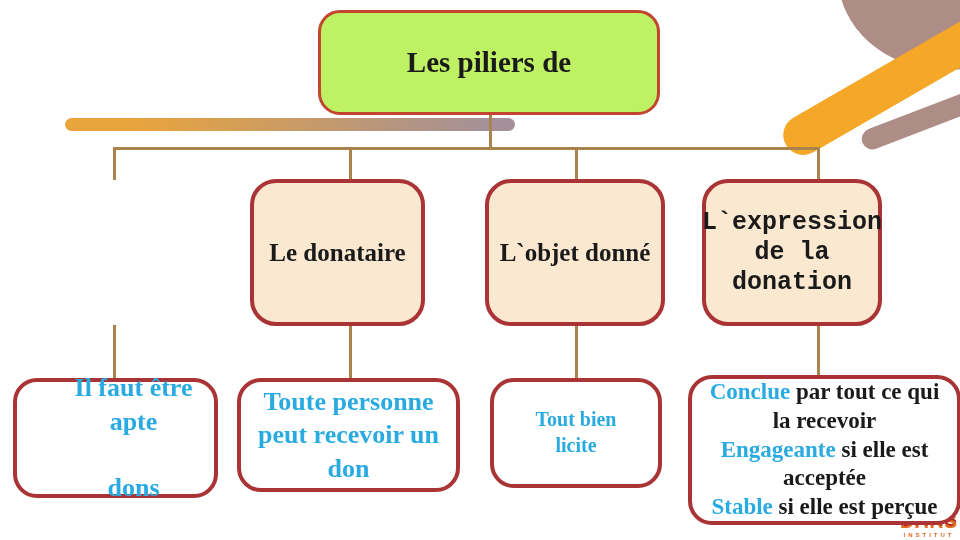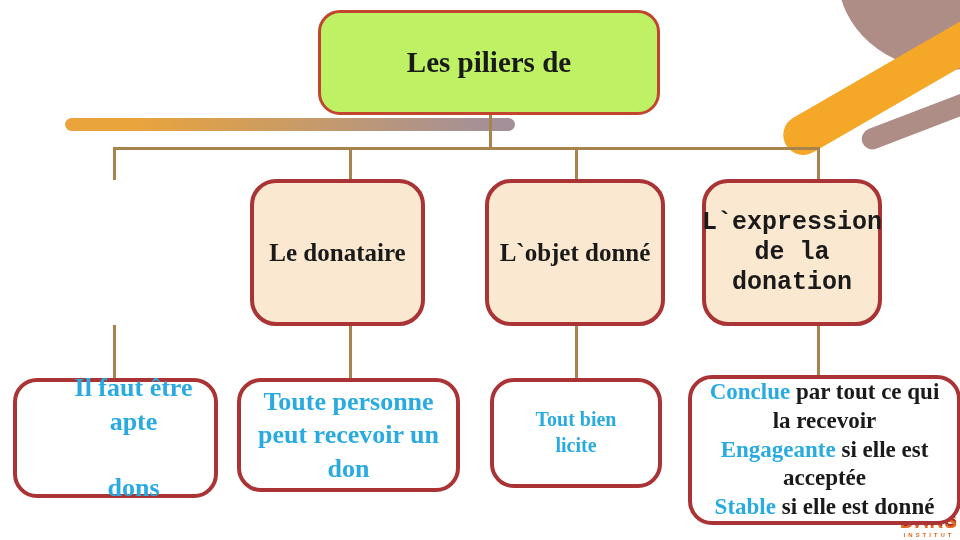--- a/index.html
+++ b/index.html
@@ -112,16 +112,16 @@
   <div class="box desc-box desc-1">
     <div><span class="seg-accent">Il faut être apte</span><br><br><span class="seg-accent">dons</span></div>
   </div>
   <div class="box desc-box desc-2">
     <div><span class="seg-accent">Toute personne</span><br><span class="seg-accent">peut recevoir un</span><br><span class="seg-accent">don</span></div>
   </div>
   <div class="box desc-box desc-3">
     <div><span class="seg-accent">Tout bien</span><br><span class="seg-accent">licite</span></div>
   </div>
   <div class="box desc-box desc-4">
-    <div><span class="seg-accent">Conclue</span><span class="seg-dark"> par tout ce qui</span><br><span class="seg-dark">la recevoir</span><br><span class="seg-accent">Engageante</span><span class="seg-dark"> si elle est</span><br><span class="seg-dark">acceptée</span><br><span class="seg-accent">Stable</span><span class="seg-dark"> si elle est donné</span></div>
+    <div><span class="seg-accent">Conclue</span><span class="seg-dark"> par tout ce qui</span><br><span class="seg-dark">la recevoir</span><br><span class="seg-accent">Engageante</span><span class="seg-dark"> si elle est</span><br><span class="seg-dark">acceptée</span><br><span class="seg-accent">Stable</span><span class="seg-dark"> si elle est perçue</span></div>
   </div>
 
 </div>
 
 </body></html>

